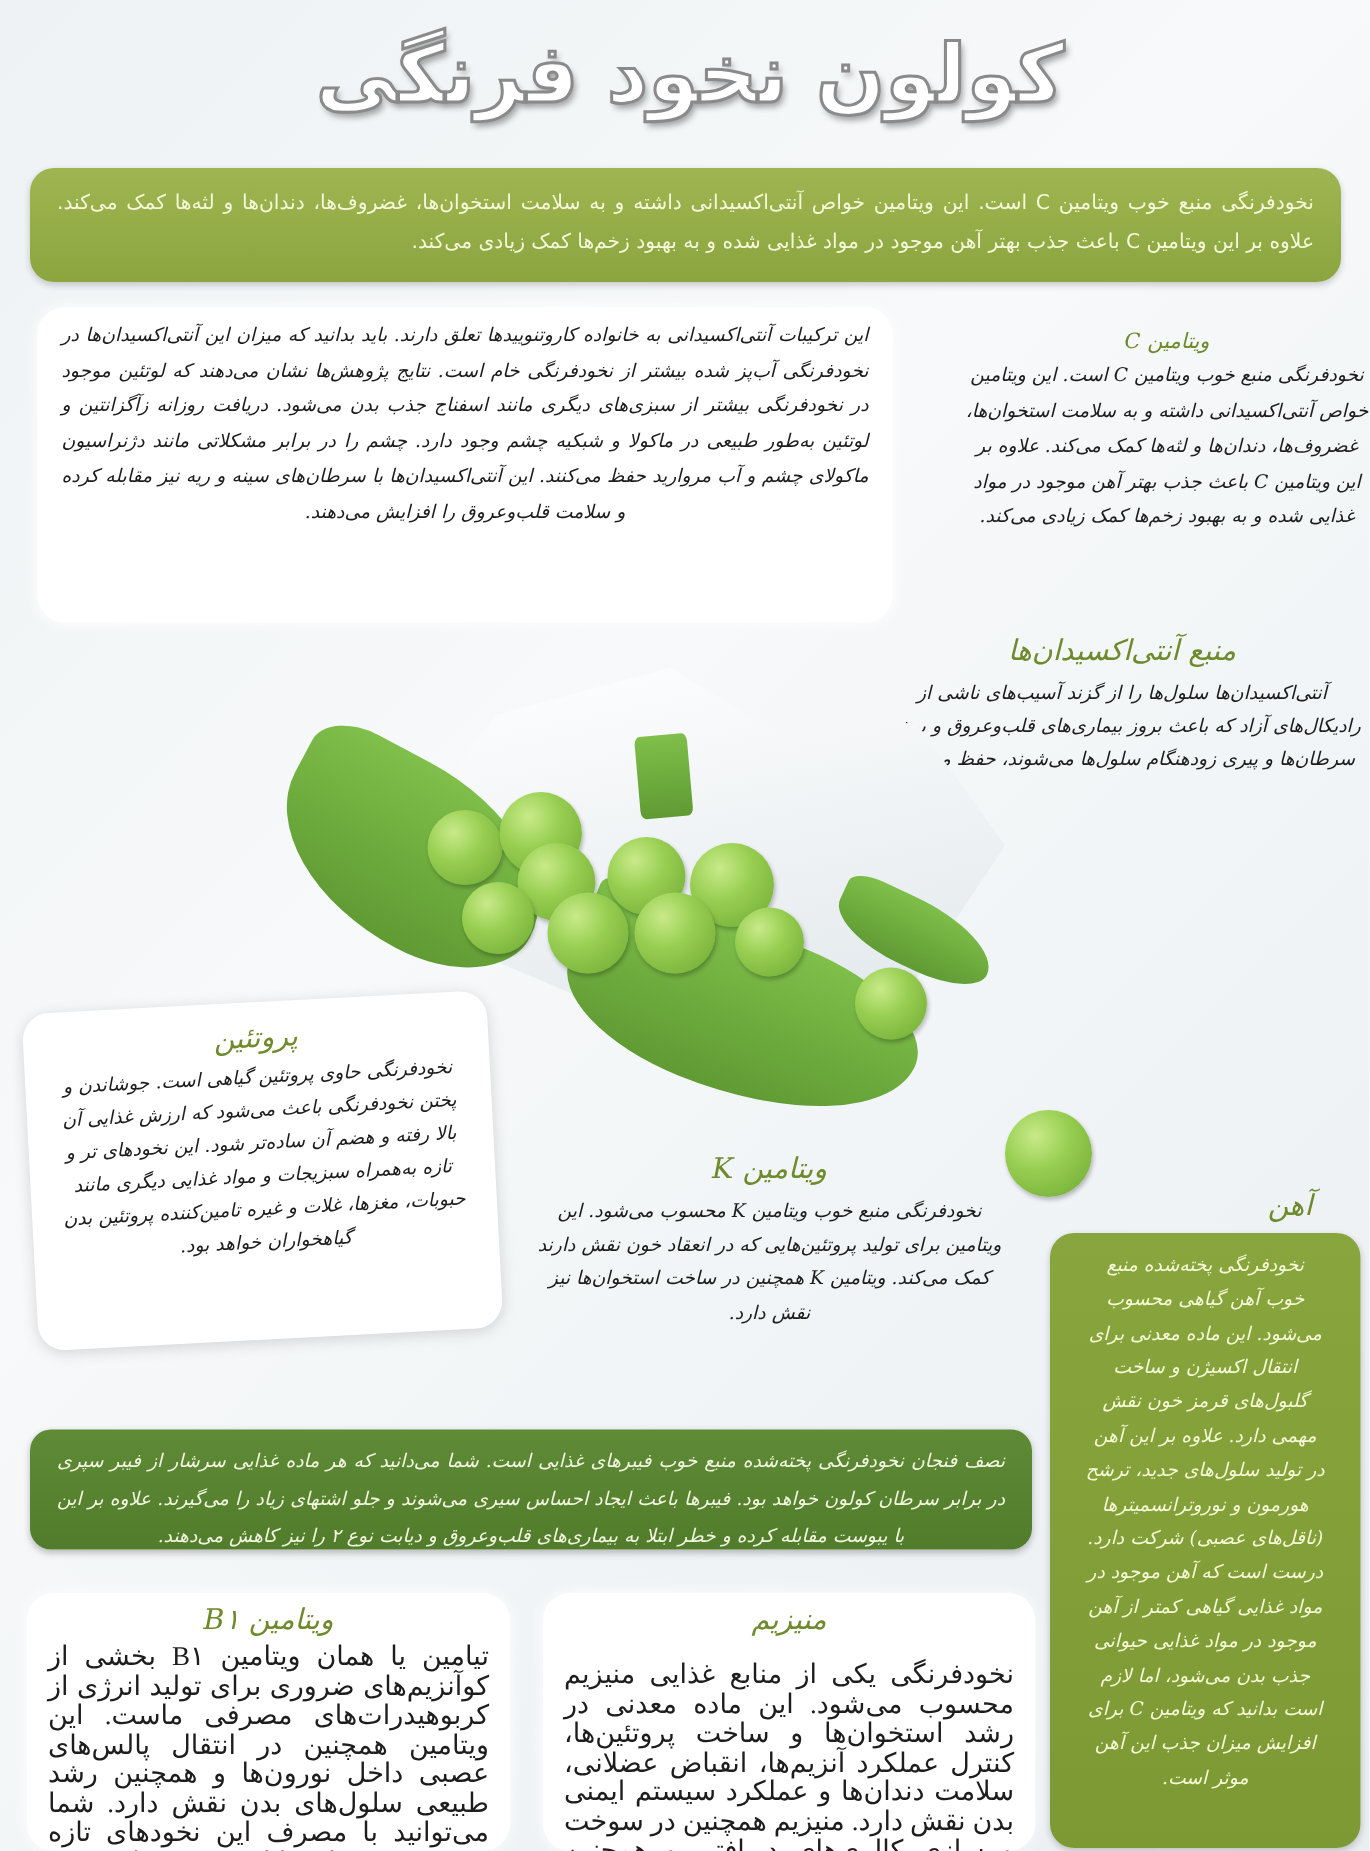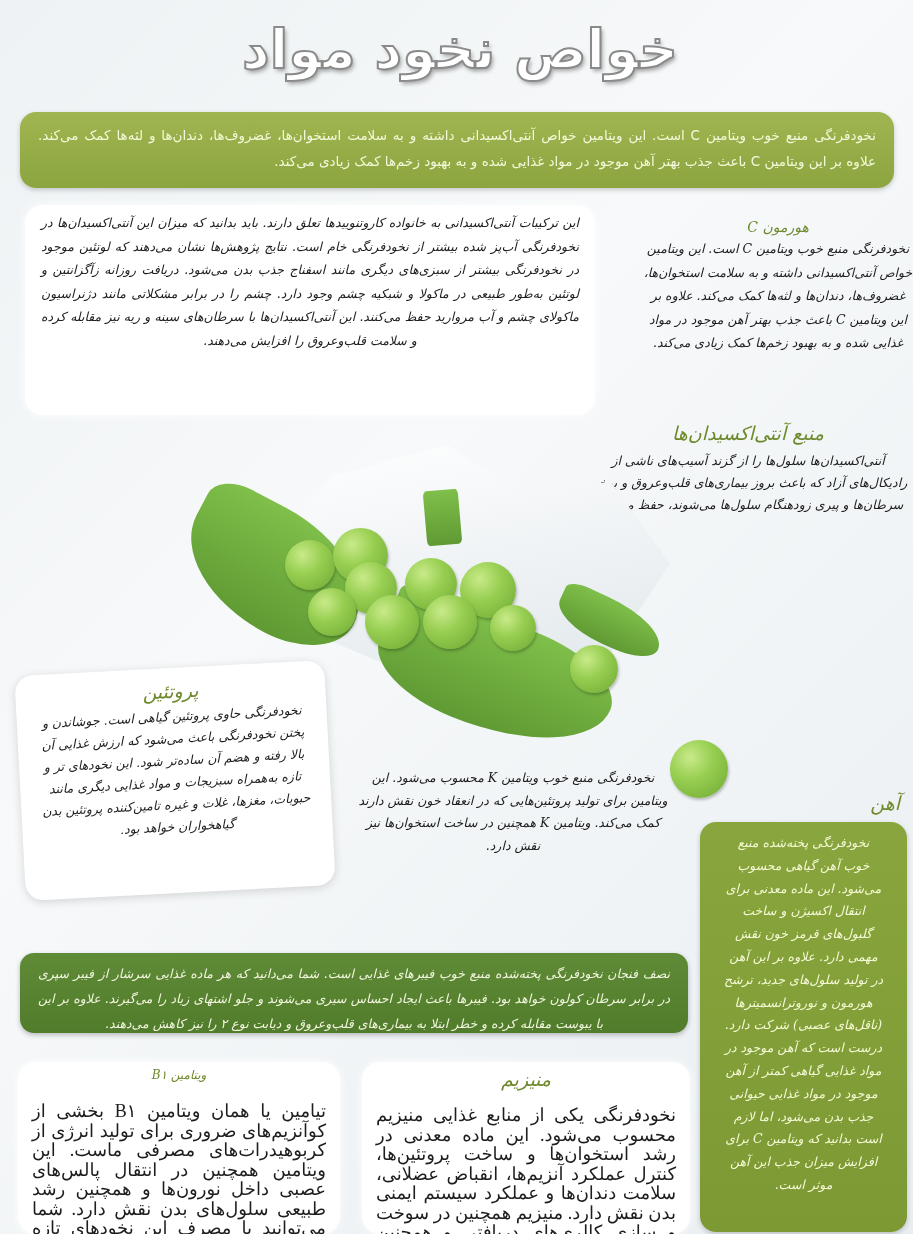--- a/index.html
+++ b/index.html
@@ -54,71 +54,71 @@
   .peas { left: 175px; top: 450px; width: 560px; height: 345px; }
 
   .protein { left: 20px; top: 668px; width: 310px; height: 225px; padding: 12px 16px; transform: rotate(-3deg); box-shadow: 0 2px 10px rgba(0,0,0,0.15); }
   .protein .h { font-size: 19px; margin-bottom: 4px; }
   .protein .body-txt { font-size: 12.5px; line-height: 22px; }
 
   .vitk { left: 345px; top: 765px; width: 320px; height: 145px; padding: 2px 8px; }
   .vitk .h { font-size: 19px; margin-bottom: 6px; }
   .vitk .body-txt { font-size: 12.5px; line-height: 22.5px; }
 
-  .iron-title { left: 820px; top: 792px; width: 80px; font-size: 19px; text-align: right; }
+  .iron-title { left: 820px; top: 792px; width: 80px; font-size: 19px; }
   .iron {
     left: 700px; top: 822px; width: 207px; height: 410px;
     background: linear-gradient(180deg, #89a53d 0%, #7c9934 100%);
     border-radius: 16px; box-sizing: border-box; padding: 10px 23px;
     color: #f5f9d5; text-align: center; font-family: "DejaVu Serif", serif; font-style: italic;
     font-size: 12.5px; line-height: 22.8px;
     box-shadow: 0 2px 5px rgba(0,0,0,0.2);
   }
 
   .fiber-title { left: 240px; top: 960px; width: 230px; font-size: 24px; }
   .fiber {
     left: 20px; top: 953px; width: 668px; height: 80px;
     background: linear-gradient(180deg, #5f8a36 0%, #517c2b 100%);
     border-radius: 14px; box-sizing: border-box; padding: 8px 18px;
     color: #f2f6df; font-family: "DejaVu Serif", serif; font-style: italic;
     font-size: 12.5px; line-height: 25px; text-align: justify; text-align-last: center;
     box-shadow: 0 2px 5px rgba(0,0,0,0.25);
   }
 
   .b1 { left: 18px; top: 1062px; width: 322px; height: 172px; padding: 6px 14px; }
-  .b1 .h { font-size: 12px; margin-bottom: 20px; }
+  .b1 .h { font-size: 19px; margin-bottom: 4px; }
   .plain {
     font-family: Liberation Serif, serif; font-size: 18px; line-height: 19.5px;
     color: #1d1d1d; text-align: justify;
   }
   .mg { left: 362px; top: 1062px; width: 328px; height: 172px; padding: 6px 14px; }
   .mg .h { font-size: 19px; margin-bottom: 16px; }
 
   
   .pod { position: absolute; background: linear-gradient(180deg,#7fbf4a 0%,#5f9a33 100%); border-radius: 40% 60% 50% 50%; }
   .paper { position: absolute; background: linear-gradient(160deg,#ffffff 0%,#dfe6ea 100%); }
   .pea {
     position: absolute; border-radius: 50%;
     background: radial-gradient(circle at 35% 30%, #c9ea8a 0%, #98cf52 40%, #6ea833 100%);
     box-shadow: 1px 2px 3px rgba(0,0,0,0.25);
   }
 </style>
 </head>
 <body>
 
-<div class="abs title">خواص نخود مواد</div>
+<div class="abs title">کولون نخود فرنگی</div>
 
 <div class="abs intro">نخودفرنگی منبع خوب ویتامین C است. این ویتامین خواص آنتی‌اکسیدانی داشته و به سلامت استخوان‌ها، غضروف‌ها، دندان‌ها و لثه‌ها کمک می‌کند. علاوه بر این ویتامین C باعث جذب بهتر آهن موجود در مواد غذایی شده و به بهبود زخم‌ها کمک زیادی می‌کند.</div>
 
 <div class="abs card lutein">
   <div class="body-txt">این ترکیبات آنتی‌اکسیدانی به خانواده کاروتنوییدها تعلق دارند. باید بدانید که میزان این آنتی‌اکسیدان‌ها در نخودفرنگی آب‌پز شده بیشتر از نخودفرنگی خام است. نتایج پژوهش‌ها نشان می‌دهند که لوتئین موجود در نخودفرنگی بیشتر از سبزی‌های دیگری مانند اسفناج جذب بدن می‌شود. دریافت روزانه زآگزانتین و لوتئین به‌طور طبیعی در ماکولا و شبکیه چشم وجود دارد. چشم را در برابر مشکلاتی مانند دژنراسیون ماکولای چشم و آب مروارید حفظ می‌کنند. این آنتی‌اکسیدان‌ها با سرطان‌های سینه و ریه نیز مقابله کرده و سلامت قلب‌وعروق را افزایش می‌دهند.</div>
 </div>
 
 <div class="abs soft vitc">
-  <div class="h">هورمون C</div>
+  <div class="h">ویتامین C</div>
   <div class="body-txt">نخودفرنگی منبع خوب ویتامین C است. این ویتامین خواص آنتی‌اکسیدانی داشته و به سلامت استخوان‌ها، غضروف‌ها، دندان‌ها و لثه‌ها کمک می‌کند. علاوه بر این ویتامین C باعث جذب بهتر آهن موجود در مواد غذایی شده و به بهبود زخم‌ها کمک زیادی می‌کند.</div>
 </div>
 
 <div class="abs soft antiox">
   <div class="h">منبع آنتی‌اکسیدان‌ها</div>
   <div class="body-txt">آنتی‌اکسیدان‌ها سلول‌ها را از گزند آسیب‌های ناشی از رادیکال‌های آزاد که باعث بروز بیماری‌های قلب‌وعروق و برخی سرطان‌ها و پیری زودهنگام سلول‌ها می‌شوند، حفظ می‌کنند.</div>
 </div>
 
 <div class="abs peas">
   <div class="paper" style="left:90px;top:5px;width:400px;height:230px;transform:skewX(-20deg) rotate(8deg);clip-path:polygon(5% 20%,30% 0%,55% 15%,75% 5%,100% 35%,95% 90%,60% 100%,20% 85%,0% 60%);"></div>
@@ -138,20 +138,21 @@
   <div class="pea" style="left:395px;top:195px;width:48px;height:48px;"></div>
   <div class="pea" style="left:495px;top:290px;width:58px;height:58px;"></div>
 </div>
 
 <div class="abs card protein">
   <div class="h">پروتئین</div>
   <div class="body-txt">نخودفرنگی حاوی پروتئین گیاهی است. جوشاندن و پختن نخودفرنگی باعث می‌شود که ارزش غذایی آن بالا رفته و هضم آن ساده‌تر شود. این نخودهای تر و تازه به‌همراه سبزیجات و مواد غذایی دیگری مانند حبوبات، مغزها، غلات و غیره تامین‌کننده پروتئین بدن گیاهخواران خواهد بود.</div>
 </div>
 
 <div class="abs soft vitk">
+  <div class="h">ویتامین K</div>
   <div class="body-txt">نخودفرنگی منبع خوب ویتامین K محسوب می‌شود. این ویتامین برای تولید پروتئین‌هایی که در انعقاد خون نقش دارند کمک می‌کند. ویتامین K همچنین در ساخت استخوان‌ها نیز نقش دارد.</div>
 </div>
 
 <div class="abs h iron-title">آهن</div>
 <div class="abs iron">نخودفرنگی پخته‌شده منبع خوب آهن گیاهی محسوب می‌شود. این ماده معدنی برای انتقال اکسیژن و ساخت گلبول‌های قرمز خون نقش مهمی دارد. علاوه بر این آهن در تولید سلول‌های جدید، ترشح هورمون و نوروترانسمیترها (ناقل‌های عصبی) شرکت دارد. درست است که آهن موجود در مواد غذایی گیاهی کمتر از آهن موجود در مواد غذایی حیوانی جذب بدن می‌شود، اما لازم است بدانید که ویتامین C برای افزایش میزان جذب این آهن موثر است.</div>
 
 <div class="abs h fiber-title">فیبرهای غذایی</div>
 <div class="abs fiber">نصف فنجان نخودفرنگی پخته‌شده منبع خوب فیبرهای غذایی است. شما می‌دانید که هر ماده غذایی سرشار از فیبر سپری در برابر سرطان کولون خواهد بود. فیبرها باعث ایجاد احساس سیری می‌شوند و جلو اشتهای زیاد را می‌گیرند. علاوه بر این با یبوست مقابله کرده و خطر ابتلا به بیماری‌های قلب‌وعروق و دیابت نوع ۲ را نیز کاهش می‌دهند.</div>
 
 <div class="abs card b1">

